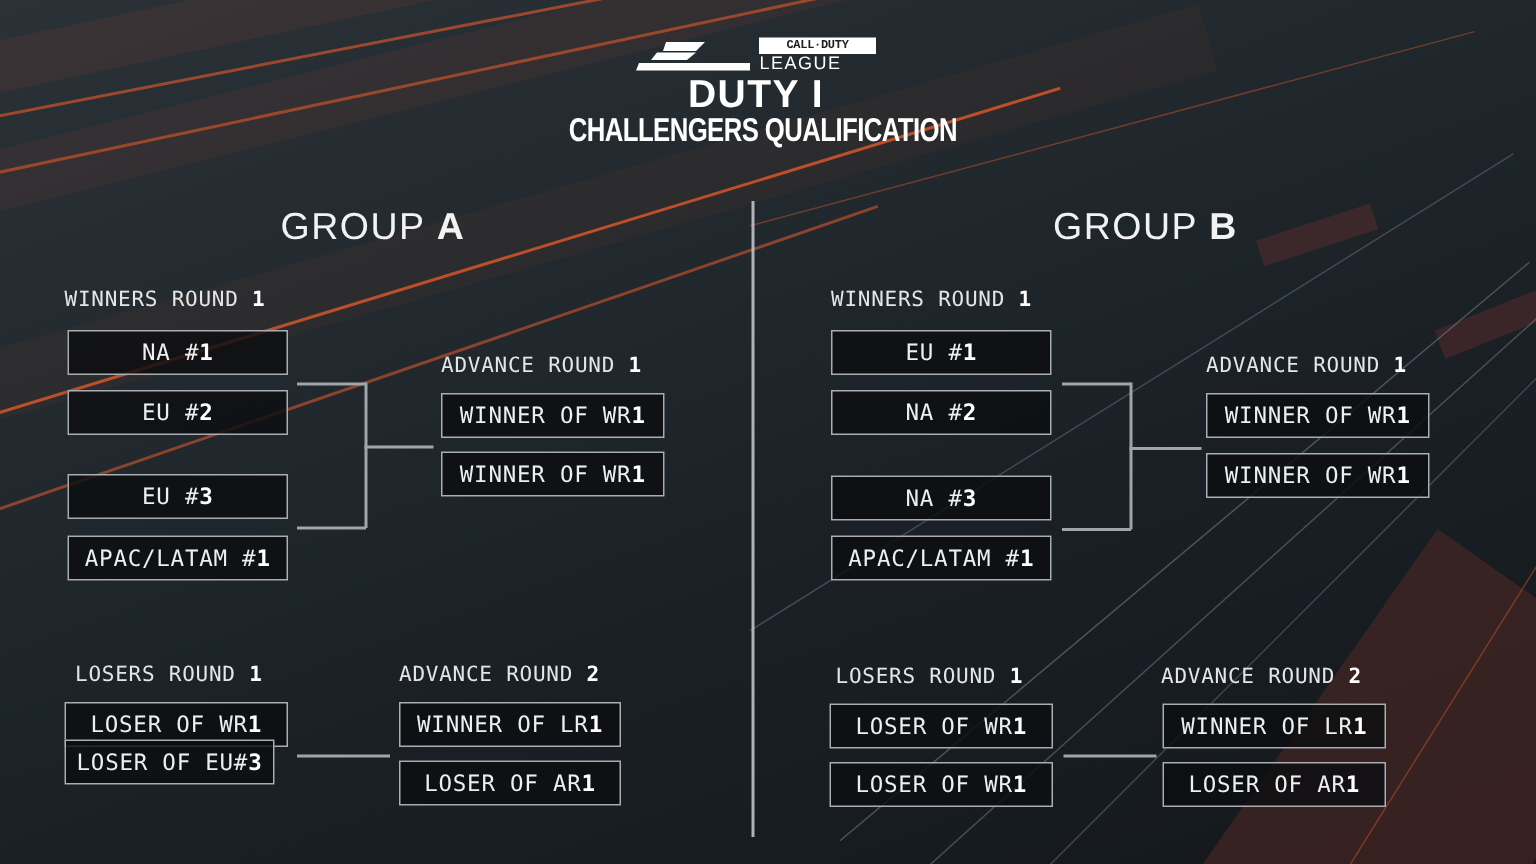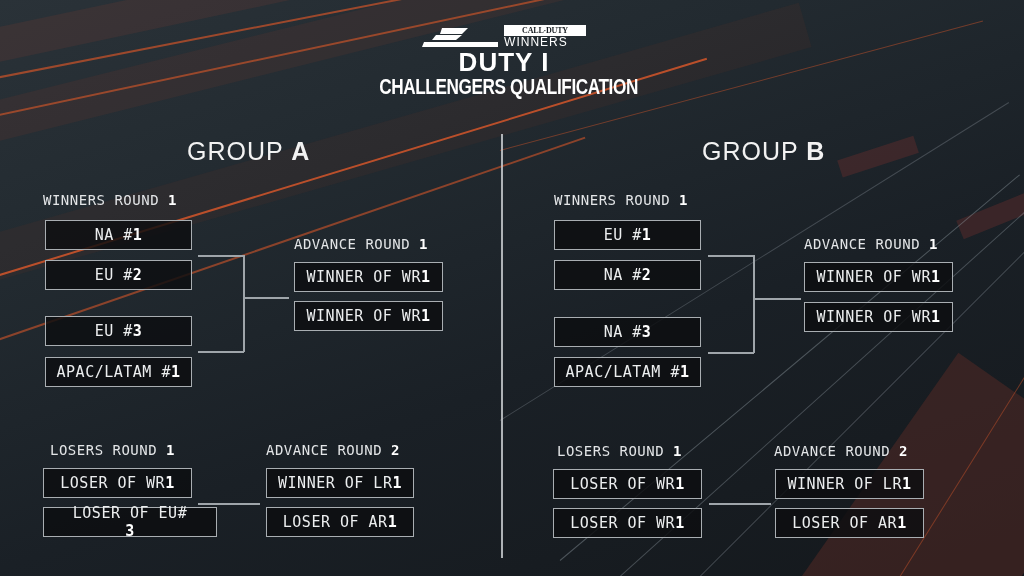--- a/index.html
+++ b/index.html
@@ -15,21 +15,21 @@
       linear-gradient(160deg, #2a3238 0%, #222a30 30%, #1a2026 60%, #14181c 100%);
   }
   .stripe { position:absolute; height:2px; transform-origin:left center; }
   .slab { position:absolute; transform-origin:left center; }
   .logo {
     position:absolute; left:384px; top:18px; width:240px; height:90px; text-align:center;
   }
   .logo .cdl-row { display:flex; justify-content:center; align-items:flex-end; gap:4px; height:30px; }
   .logo .cdl-mark { width:78px; height:22px; position:relative; }
   .logo .cdl-text { display:flex; flex-direction:column; align-items:flex-start; }
-  .logo .cod { background:#fff; color:#1a1f24; font-family:Liberation Serif, serif; font-weight:bold; font-size:8px; padding:0 18px; line-height:11px; letter-spacing:-0.2px; }
+  .logo .cod { background:#fff; color:#1a1f24; font-family:Liberation Mono, monospace; font-weight:bold; font-size:8px; padding:0 18px; line-height:11px; letter-spacing:-0.2px; }
   .logo .league { font-family:"Liberation Sans", sans-serif; font-size:12px; line-height:12px; color:#fff; letter-spacing:1px; }
   .logo .major { font-family:"Liberation Sans", sans-serif; font-weight:bold; font-size:26px; line-height:26px; color:#fff; letter-spacing:1px; margin-top:1px; }
   .logo .chal { font-family:"Liberation Sans", sans-serif; font-weight:bold; font-size:22px; line-height:24px; color:#fff; letter-spacing:-0.5px; transform:scaleX(0.78); transform-origin:center; white-space:nowrap; margin-left:-40px; margin-right:-40px; }
   .divider { position:absolute; left:501px; top:134px; width:2px; height:424px; background:#c9cdd0; opacity:0.85; }
   .group-title { position:absolute; font-family:"Liberation Sans", sans-serif; font-size:25px; color:#f2f2f2; letter-spacing:1px; }
   .group-title b { font-weight:bold; }
   .label { position:absolute; font-size:14px; color:#e3e5e7; letter-spacing:0.5px; white-space:nowrap; }
   .label b { font-weight:bold; color:#fff; }
   .box {
     position:absolute; height:30px; border:1.5px solid #a9aeb2;
@@ -65,21 +65,21 @@
 
 <div class="logo">
   <div class="cdl-row">
     <svg class="cdl-mark" viewBox="0 0 78 22">
       <polygon points="20,2 46,2 40,8 18,8" fill="#fff"></polygon>
       <polygon points="14,9 40,9 34,14 10,14" fill="#fff"></polygon>
       <polygon points="2,16 76,16 76,21 0,21" fill="#fff"></polygon>
     </svg>
     <div class="cdl-text">
       <span class="cod">CALL·DUTY</span>
-      <span class="league">WINNERS</span>
+      <span class="league">LEAGUE</span>
     </div>
   </div>
   <div class="major">DUTY I</div>
   <div class="chal">CHALLENGERS QUALIFICATION</div>
 </div>
 
 <div class="divider"></div>
 
 <section>
   <div class="group-title" style="left:187px;top:137px;">
@@ -123,21 +123,21 @@
       <b>1</b>
     </div>
 
   <div class="label" style="left:50px;top:442px;">
     <span>LOSERS ROUND</span> <b>1</b>
   </div>
   <div class="box" style="left:43px;top:468px;width:149px;">
       <span>LOSER OF WR</span>
       <b>1</b>
     </div>
-  <div class="box" style="left:43px;top:507px;width:174px;flex-direction:column;">
+  <div class="box" style="left:43px;top:493px;width:140px;">
       <span>LOSER OF EU#</span>
       <b>3</b>
     </div>
 
   <div class="ln" style="left:198px;top:503px;width:62px;height:1.5px;"></div>
 
   <div class="label" style="left:266px;top:442px;">
     <span>ADVANCE ROUND</span> <b>2</b>
   </div>
   <div class="box" style="left:266px;top:468px;width:148px;">

